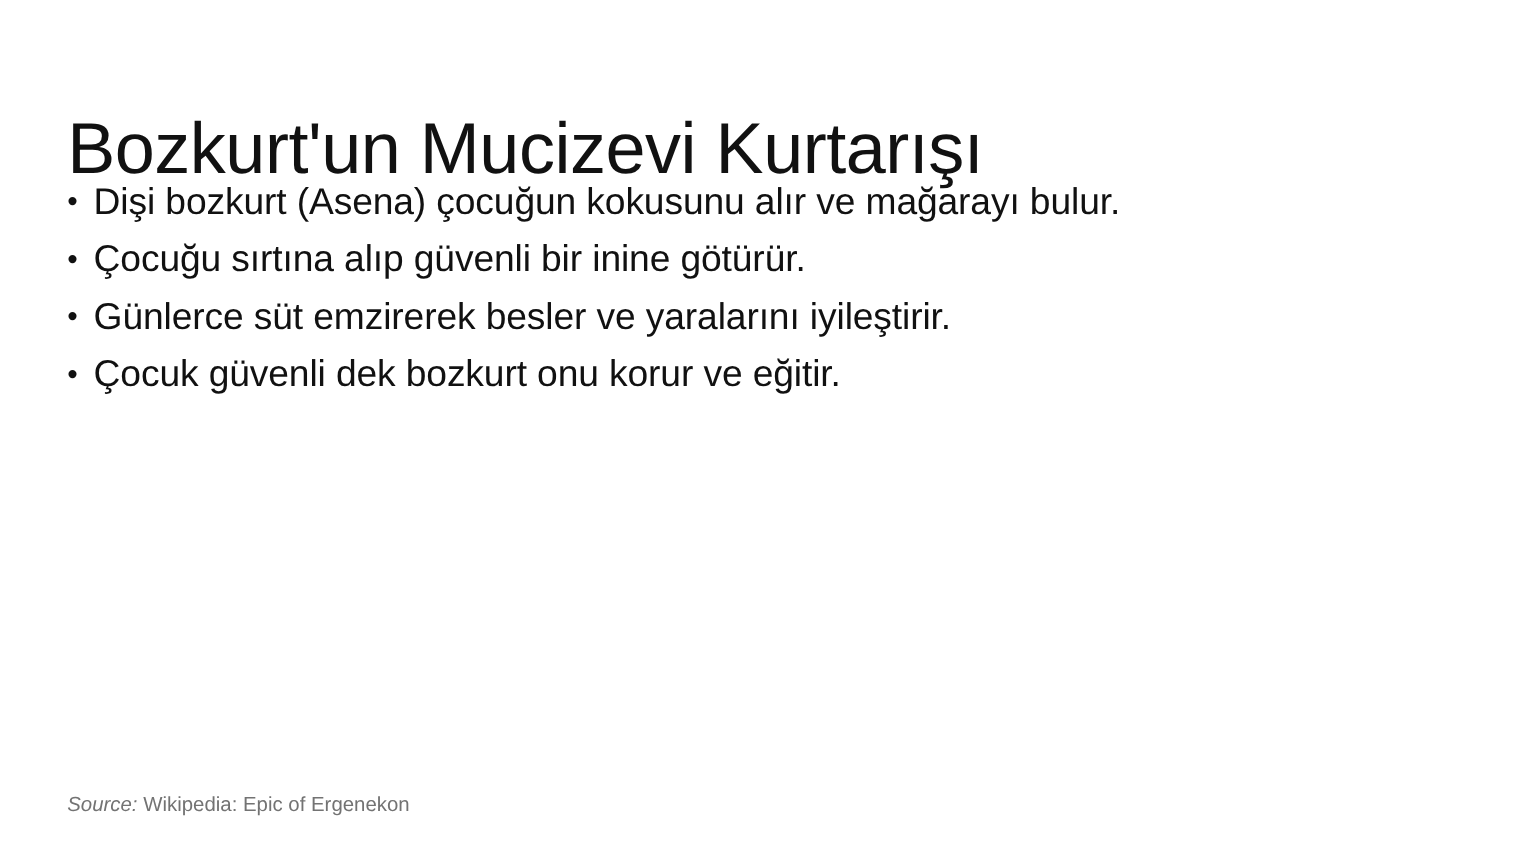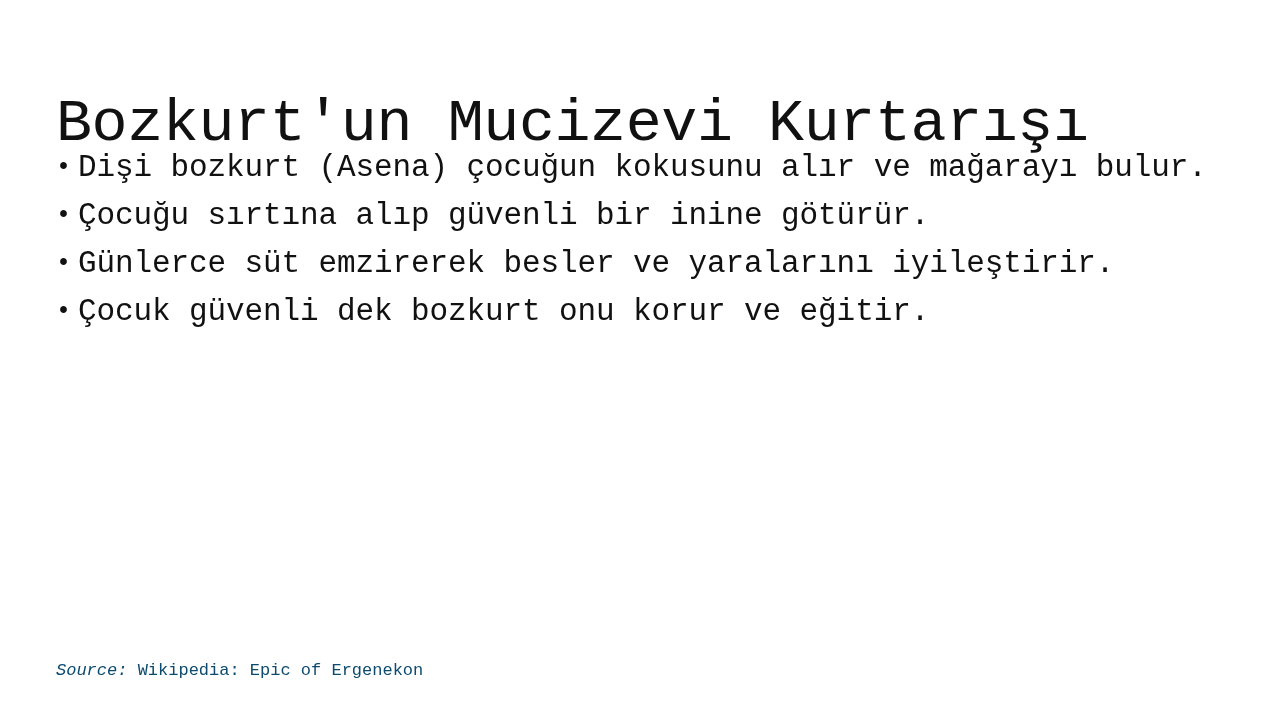--- a/index.html
+++ b/index.html
@@ -12,21 +12,20 @@
     background: #ffffff;
     font-family: "Liberation Sans", sans-serif;
     overflow: hidden;
   }
   .slide {
     position: relative;
     width: 1280px;
     height: 720px;
     background: #ffffff;
     box-sizing: border-box;
-    font-family: Liberation Mono, monospace;
   }
   .slide-title {
     position: absolute;
     left: 56px;
     top: 52px;
     font-size: 60px;
     line-height: 1.08;
     font-weight: 400;
     letter-spacing: -0.4px;
     color: #111111;
@@ -63,21 +62,21 @@
   .bullet-text {
     flex: 0 1 auto;
     text-align: right;
   }
   .source-line {
     position: absolute;
     left: 56px;
     top: 660px;
     font-size: 17px;
     line-height: 22px;
-    color: #0c4a6e;
+    color: #737373;
     white-space: nowrap;
   }
   .source-label {
     font-style: italic;
   }
   .source-value {
     font-style: normal;
   }
 </style>
 </head>

